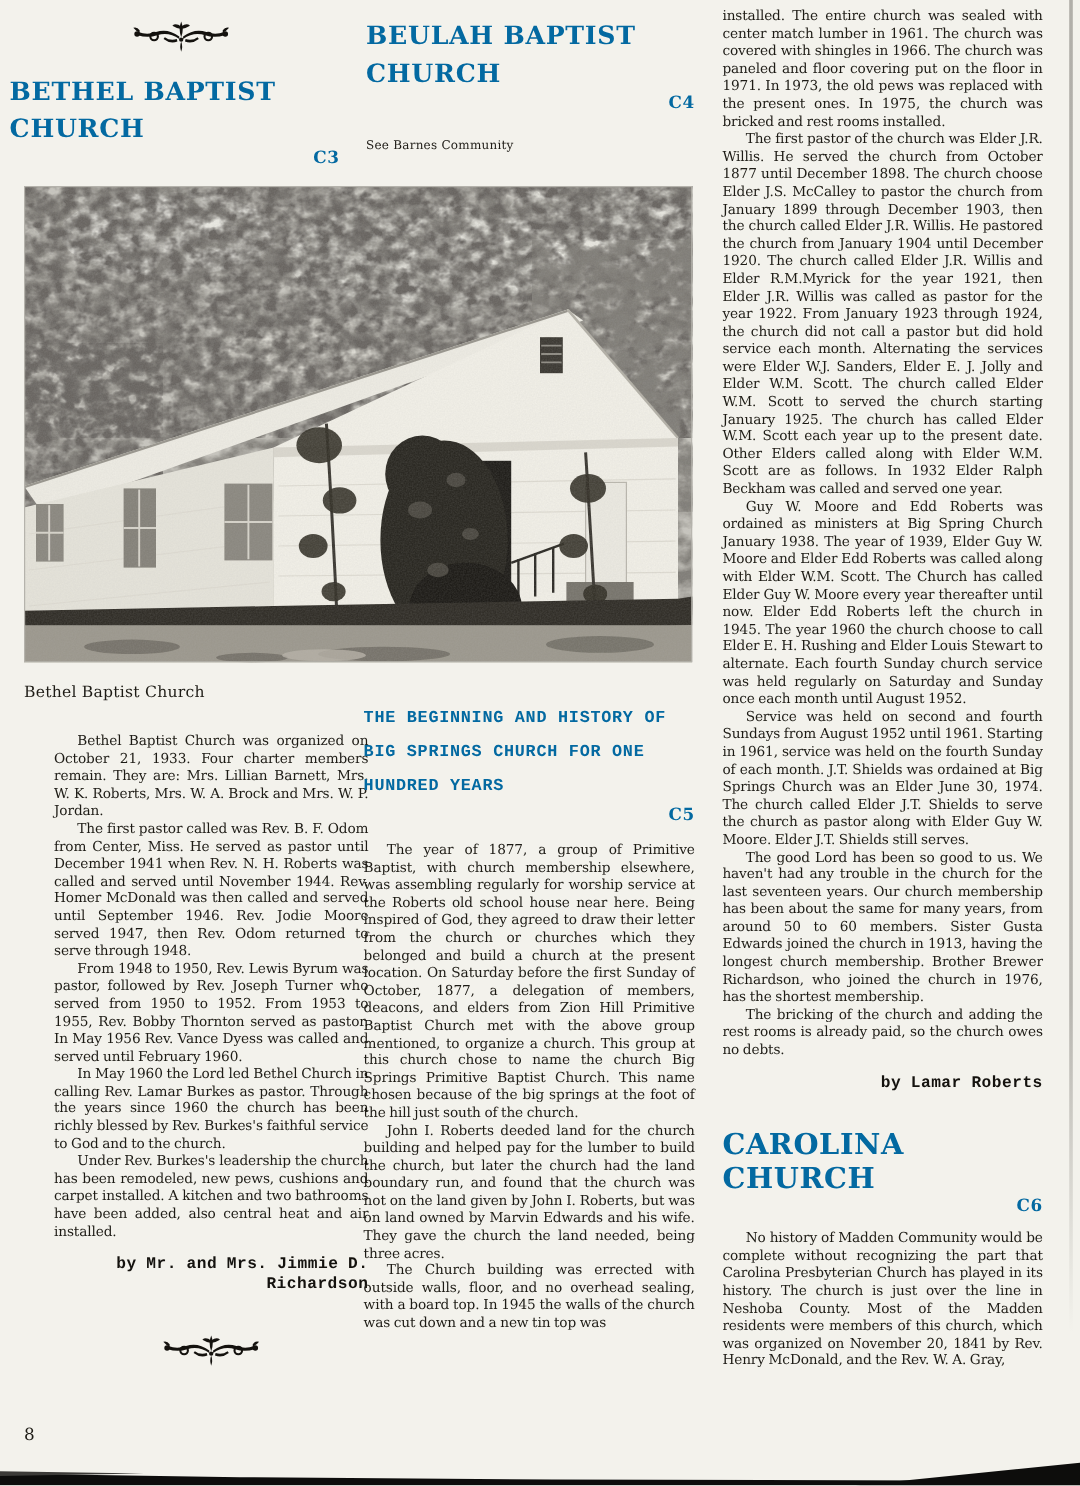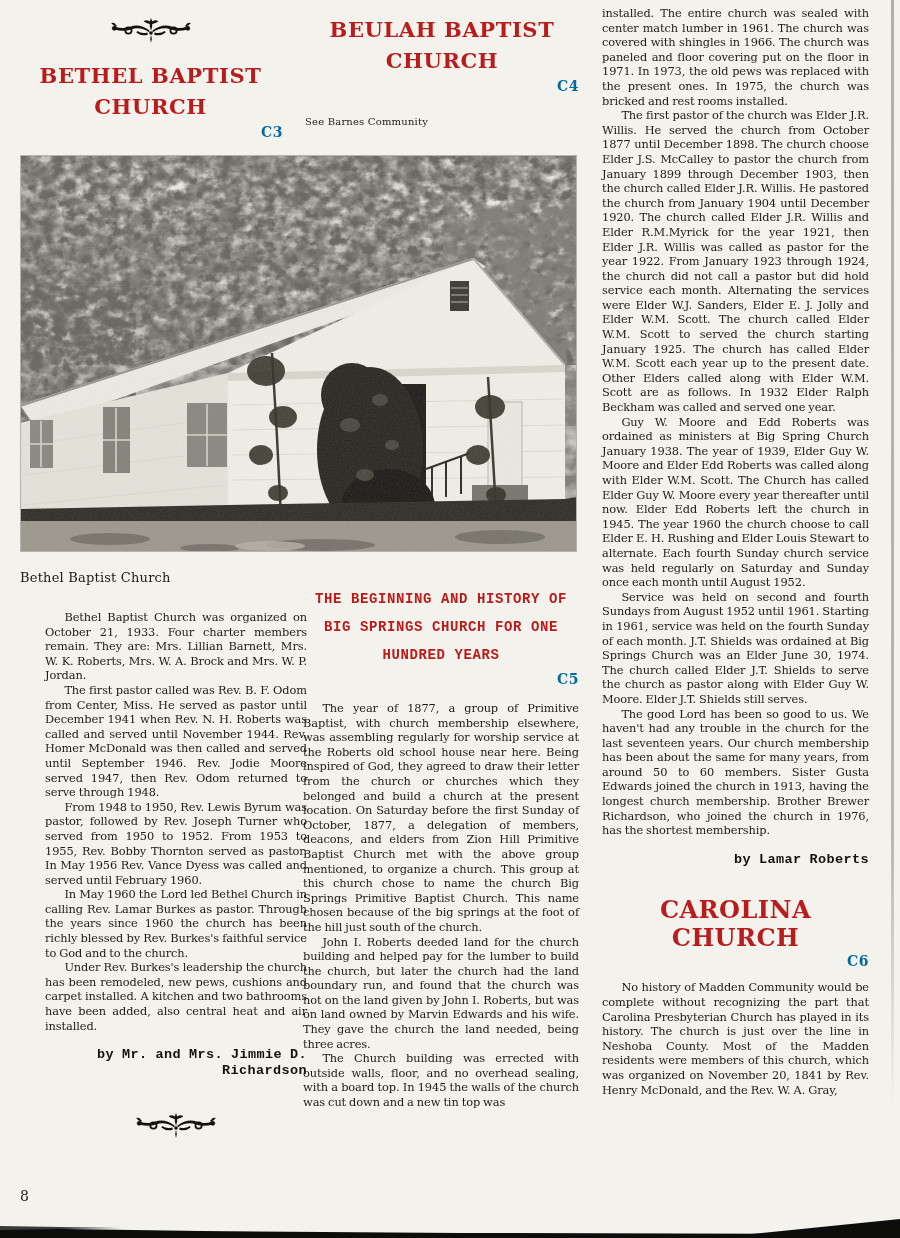--- a/index.html
+++ b/index.html
@@ -5,22 +5,22 @@
   html,body{margin:0;padding:0;}
   body{
     width:900px;height:1238px;position:relative;overflow:hidden;
     background:#f3f2ec;
     font-family:"DejaVu Serif","Liberation Serif",serif;
     color:#1b1914;
   }
   .abs{position:absolute;}
   
   .big-head{
-    font-weight:bold;text-align:center;font-size:21px;line-height:31px;
-    letter-spacing:.6px;color:#b91c1c;
+    font-weight:bold;text-align:left;font-size:21px;line-height:31px;
+    letter-spacing:.6px;color:#0369a1;
   }
   .springs-head{font-size:14px;line-height:28px;font-family:Liberation Mono, monospace;}
   .carolina-head{font-size:24px;line-height:28px;letter-spacing:.5px;}
   .sec-code{
     font-weight:bold;font-size:14px;text-align:right;color:#0369a1;
     margin-top:2px;letter-spacing:.5px;
   }
   
   .col-flow{font-size:11.4px;line-height:14.6px;text-align:justify;
     letter-spacing:-0.1px;word-spacing:-0.5px;color:#1d1b15;}
@@ -241,20 +241,21 @@
     <p>The Church building was errected with outside walls, floor, and no overhead sealing, with a board top. In 1945 the walls of the church was cut down and a new tin top was</p>
   </div>
 </div>
 
 <div class="abs col-flow" style="left:602px;top:6px;width:267px;">
   <p style="text-indent:0;">installed. The entire church was sealed with center match lumber in 1961. The church was covered with shingles in 1966. The church was paneled and floor covering put on the floor in 1971. In 1973, the old pews was replaced with the present ones. In 1975, the church was bricked and rest rooms installed.</p>
   <p>The first pastor of the church was Elder J.R. Willis. He served the church from October 1877 until December 1898. The church choose Elder J.S. McCalley to pastor the church from January 1899 through December 1903, then the church called Elder J.R. Willis. He pastored the church from January 1904 until December 1920. The church called Elder J.R. Willis and Elder R.M.Myrick for the year 1921, then Elder J.R. Willis was called as pastor for the year 1922. From January 1923 through 1924, the church did not call a pastor but did hold service each month. Alternating the services were Elder W.J. Sanders, Elder E. J. Jolly and Elder W.M. Scott. The church called Elder W.M. Scott to served the church starting January 1925. The church has called Elder W.M. Scott each year up to the present date. Other Elders called along with Elder W.M. Scott are as follows. In 1932 Elder Ralph Beckham was called and served one year.</p>
   <p>Guy W. Moore and Edd Roberts was ordained as ministers at Big Spring Church January 1938. The year of 1939, Elder Guy W. Moore and Elder Edd Roberts was called along with Elder W.M. Scott. The Church has called Elder Guy W. Moore every year thereafter until now. Elder Edd Roberts left the church in 1945. The year 1960 the church choose to call Elder E. H. Rushing and Elder Louis Stewart to alternate. Each fourth Sunday church service was held regularly on Saturday and Sunday once each month until August 1952.</p>
   <p>Service was held on second and fourth Sundays from August 1952 until 1961. Starting in 1961, service was held on the fourth Sunday of each month. J.T. Shields was ordained at Big Springs Church was an Elder June 30, 1974. The church called Elder J.T. Shields to serve the church as pastor along with Elder Guy W. Moore. Elder J.T. Shields still serves.</p>
   <p>The good Lord has been so good to us. We haven't had any trouble in the church for the last seventeen years. Our church membership has been about the same for many years, from around 50 to 60 members. Sister Gusta Edwards joined the church in 1913, having the longest church membership. Brother Brewer Richardson, who joined the church in 1976, has the shortest membership.</p>
+  <p>The bricking of the church and adding the rest rooms is already paid, so the church owes no debts.</p>
   <div class="byline" style="margin-top:22px;">by Lamar Roberts</div>
   <div style="margin-top:28px;">
     <div class="big-head carolina-head">CAROLINA CHURCH</div>
     <div class="sec-code">C6</div>
   </div>
   <div style="margin-top:12px;">
     <p>No history of Madden Community would be complete without recognizing the part that Carolina Presbyterian Church has played in its history. The church is just over the line in Neshoba County. Most of the Madden residents were members of this church, which was organized on November 20, 1841 by Rev. Henry McDonald, and the Rev. W. A. Gray,</p>
   </div>
 </div>
 

